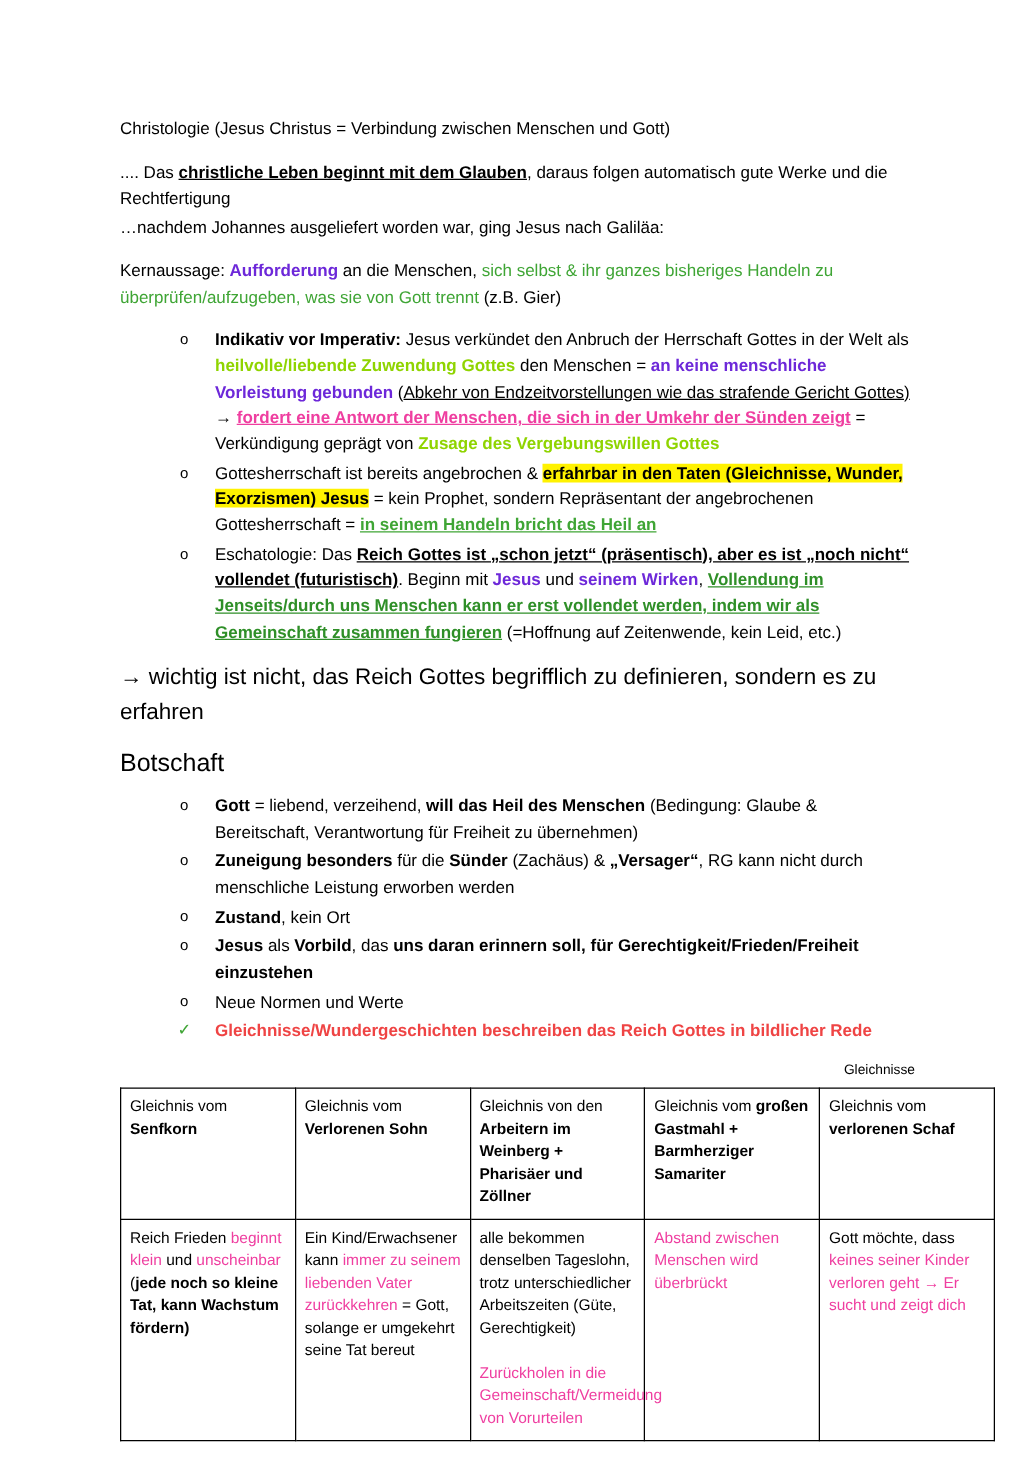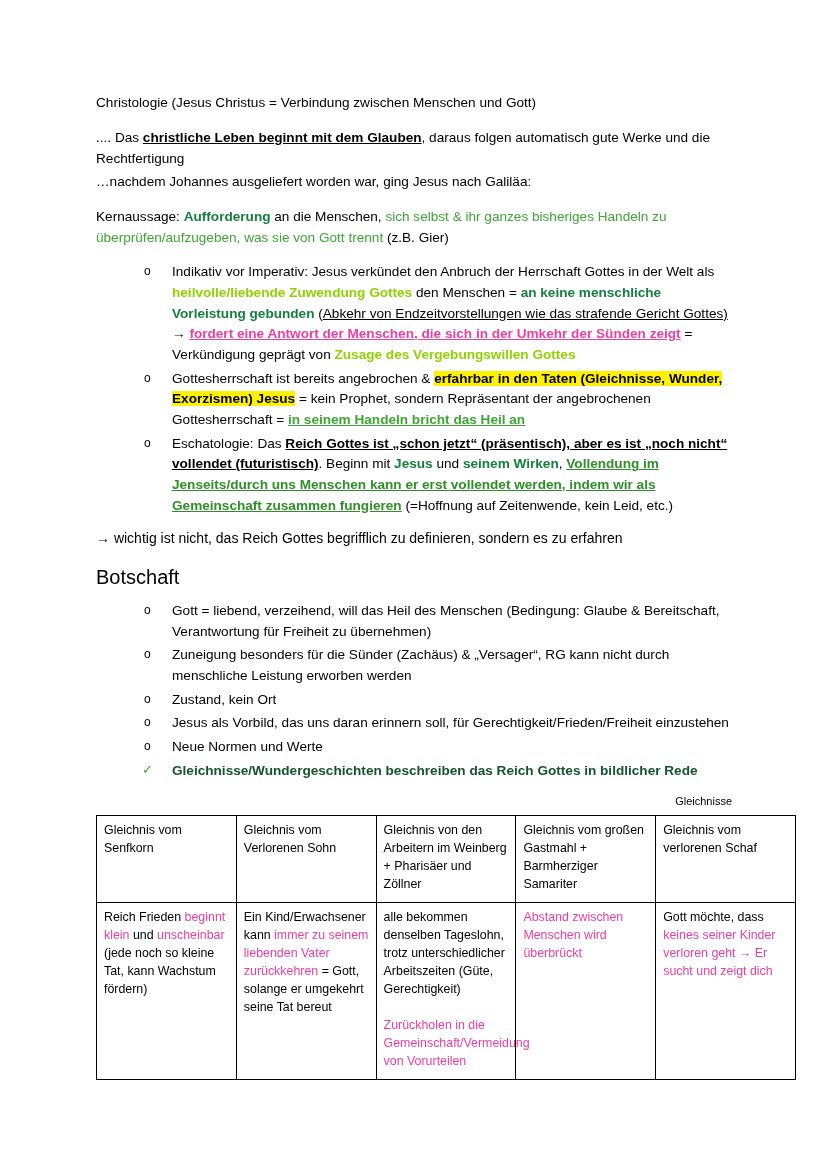--- a/index.html
+++ b/index.html
@@ -20,30 +20,30 @@
     min-height: 1171px;
     box-sizing: border-box;
     padding: 92px 96px 40px 96px;
   }
   .line {
     font-size: 13.6px;
     line-height: 1.55;
     margin: 0 0 14px 0;
   }
   .tight { margin-bottom: 2px; }
-  .b { font-weight: normal; }
+  .b { font-weight: bold; }
   .u { text-decoration: underline; }
   .bu { font-weight: bold; text-decoration: underline; }
   .green { color: #3fa535; }
-  .green-b { color: #15803d; font-weight: bold; }
+  .green-b { color: #6d28d9; font-weight: bold; }
   .green-bu { color: #3fa535; font-weight: bold; text-decoration: underline; }
   .dgreen-bu { color: #2f8f28; font-weight: bold; text-decoration: underline; }
   .lime { color: #8fd400; font-weight: bold; }
   .pink { color: #ef3ea0; }
-  .pink-b { color: #14532d; font-weight: bold; }
+  .pink-b { color: #ef4444; font-weight: bold; }
   .pink-bu { color: #ef3ea0; font-weight: bold; text-decoration: underline; }
   .hl { background: #fff200; font-weight: bold; }
 
   ul.bullets {
     list-style: none;
     margin: 0 0 12px 0;
     padding: 0 0 0 46px;
   }
   ul.bullets li {
     position: relative;
@@ -59,21 +59,21 @@
     font-size: 12px;
     color: #000;
   }
   ul.bullets li .mk.check {
     font-size: 13px;
     color: #3fa535;
     left: 0px;
     top: -1px;
   }
   .arrowline {
-    font-size: 14px;
+    font-size: 18px;
     line-height: 1.55;
     margin: 10px 0 16px 0;
   }
   .section-label {
     font-size: 20px;
     margin: 0 0 12px 0;
   }
   .sub-label {
     font-size: 11px;
     margin: 14px 0 8px 0;

